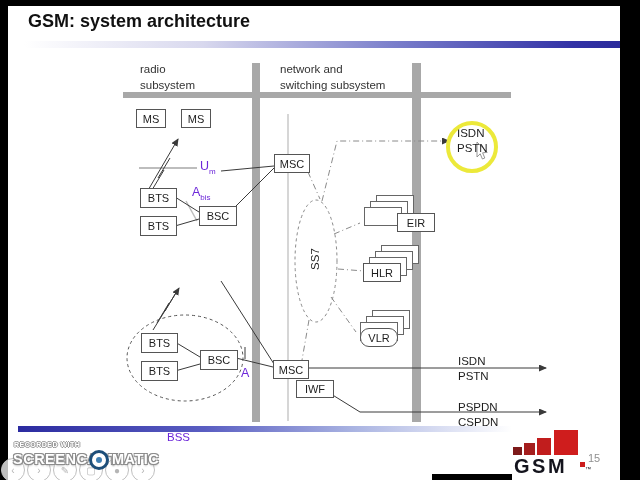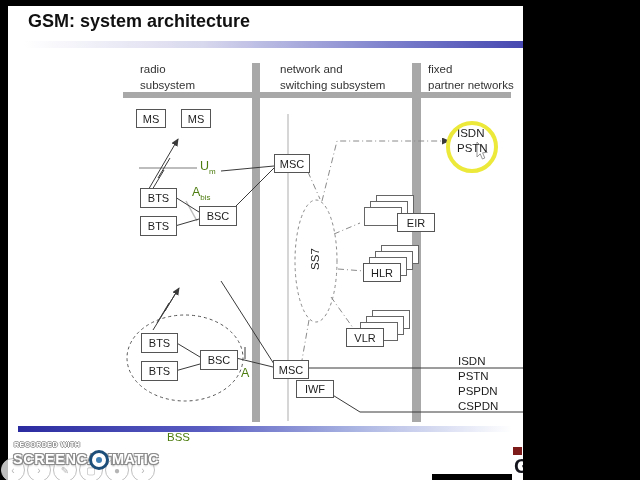--- a/index.html
+++ b/index.html
@@ -1,35 +1,35 @@
 <!DOCTYPE html>
 <html><head>
 <meta charset="utf-8">
 <style>
   html,body{margin:0;padding:0;background:#000;}
-  #frame{position:relative;width:523px;height:480px;background:#fff;overflow:hidden;
+  #frame{position:relative;width:620px;height:480px;background:#fff;overflow:hidden;
          font-family:"Liberation Sans", sans-serif;}
   .abs{position:absolute;}
   .pre{white-space:pre-line;}
   
   .edge{background:#000;}
   
   #title{left:28px;top:11px;font-size:18px;font-weight:bold;color:#111;letter-spacing:0px;}
   #title-rule{left:24px;top:41px;width:597px;height:7px;
     background:linear-gradient(90deg,rgba(255,255,255,0) 0%,#d8d8ee 30%,#7a7ecb 62%,#3232a6 92%,#2b2b9b 100%);}
   #rule-endcap{left:628px;top:43px;width:8px;height:7px;background:#8d8d78;}
   
   .graybar{background:#a8a8a8;}
   
   .colhead{font-size:11.5px;color:#333;line-height:1.35;}
   
   .node{position:absolute;background:#fff;border:1px solid #555;color:#1d1d1d;
         font-size:11px;display:flex;align-items:center;justify-content:center;z-index:3;}
   .stackbox{position:absolute;background:#fff;border:1px solid #666;z-index:2;}
-  .lbl{position:absolute;color:#4d7c0f;font-size:11.5px;z-index:3;}
+  .lbl{position:absolute;color:#6d28d9;font-size:11.5px;z-index:3;}
   sub{font-size:8px;}
   #ss7-label{transform:rotate(-90deg);transform-origin:center;font-size:11.5px;color:#222;}
   
   #wires{position:absolute;left:0;top:0;z-index:1;pointer-events:none;}
   
   .netlabel{font-size:11.5px;color:#1d1d1d;line-height:1.3;z-index:3;}
   
   #bottom-rule{left:18px;top:426px;width:494px;height:6px;
     background:linear-gradient(90deg,#2b2ba0 0%,#5a5ec2 38%,#aab4e2 68%,rgba(255,255,255,0) 100%);}
   #bottom-black{left:432px;top:474px;width:80px;height:6px;background:#000;}
@@ -61,22 +61,20 @@
 <div id="frame">
 
   <div class="abs" id="title">GSM: system architecture</div>
   <div class="abs" id="title-rule"></div>
   <div class="abs" id="rule-endcap"></div>
 
   <div class="abs colhead pre" style="left:140px;top:62px;">radio
 subsystem</div>
   <div class="abs colhead pre" style="left:280px;top:62px;">network and
 switching subsystem</div>
-  <div class="abs colhead pre" style="left:428px;top:62px;">fixed
-partner networks</div>
 
   <div class="abs graybar" style="left:123px;top:92px;width:388px;height:6px;"></div>
   <div class="abs graybar" style="left:252px;top:63px;width:8px;height:359px;"></div>
   <div class="abs graybar" style="left:412px;top:63px;width:9px;height:359px;"></div>
 
   <svg id="wires" width="640" height="480" viewBox="0 0 640 480">
     <defs>
       <marker id="ah" markerWidth="9" markerHeight="8" refX="7" refY="3.5" orient="auto">
         <path d="M0,0 L8,3.5 L0,7 Z" fill="#3a3a3a"></path>
       </marker>
@@ -140,38 +138,38 @@
   <div class="node" style="left:358px;top:213px;width:36px;height:17px;margin-left:39px;">EIR</div>
 
   <div class="stackbox" style="left:381px;top:245px;width:36px;height:17px;"></div>
   <div class="stackbox" style="left:375px;top:251px;width:36px;height:17px;"></div>
   <div class="stackbox" style="left:369px;top:257px;width:36px;height:17px;"></div>
   <div class="node" style="left:363px;top:263px;width:36px;height:17px;">HLR</div>
 
   <div class="stackbox" style="left:372px;top:310px;width:36px;height:17px;"></div>
   <div class="stackbox" style="left:366px;top:316px;width:36px;height:17px;"></div>
   <div class="stackbox" style="left:360px;top:322px;width:36px;height:17px;"></div>
-  <div class="node" style="left:346px;top:328px;width:36px;height:17px;">VLR</div>
+  <div class="node" style="left:360px;top:328px;width:36px;height:17px;border-radius:9px;">VLR</div>
 
   <div class="lbl" style="left:200px;top:159px;font-size:12.5px;">
     <span>U</span><sub>m</sub>
   </div>
   <div class="lbl" style="left:192px;top:185px;font-size:12.5px;">
     <span>A</span><sub>bis</sub>
   </div>
   <div class="lbl" style="left:241px;top:366px;font-size:12.5px;">A</div>
 
   <div class="lbl" id="ss7-label" style="left:304px;top:253px;">SS7</div>
   <div class="lbl" style="left:167px;top:383px;margin-top:48px;">BSS</div>
 
   <div class="abs netlabel pre" style="left:457px;top:126px;">ISDN
 PSTN</div>
   <div class="abs netlabel pre" style="left:458px;top:354px;">ISDN
 PSTN</div>
-  <div class="abs netlabel pre" style="left:458px;top:384px;">PSPDN
+  <div class="abs netlabel pre" style="left:458px;top:400px;">PSPDN
 CSPDN</div>
 
   <div class="abs" id="highlight-circle"></div>
 
   <div class="abs" id="bottom-rule"></div>
   <div class="abs" id="bottom-black"></div>
 
   <div class="ghost" style="left:1px;top:458px;">
       <span>‹</span>
     </div>

